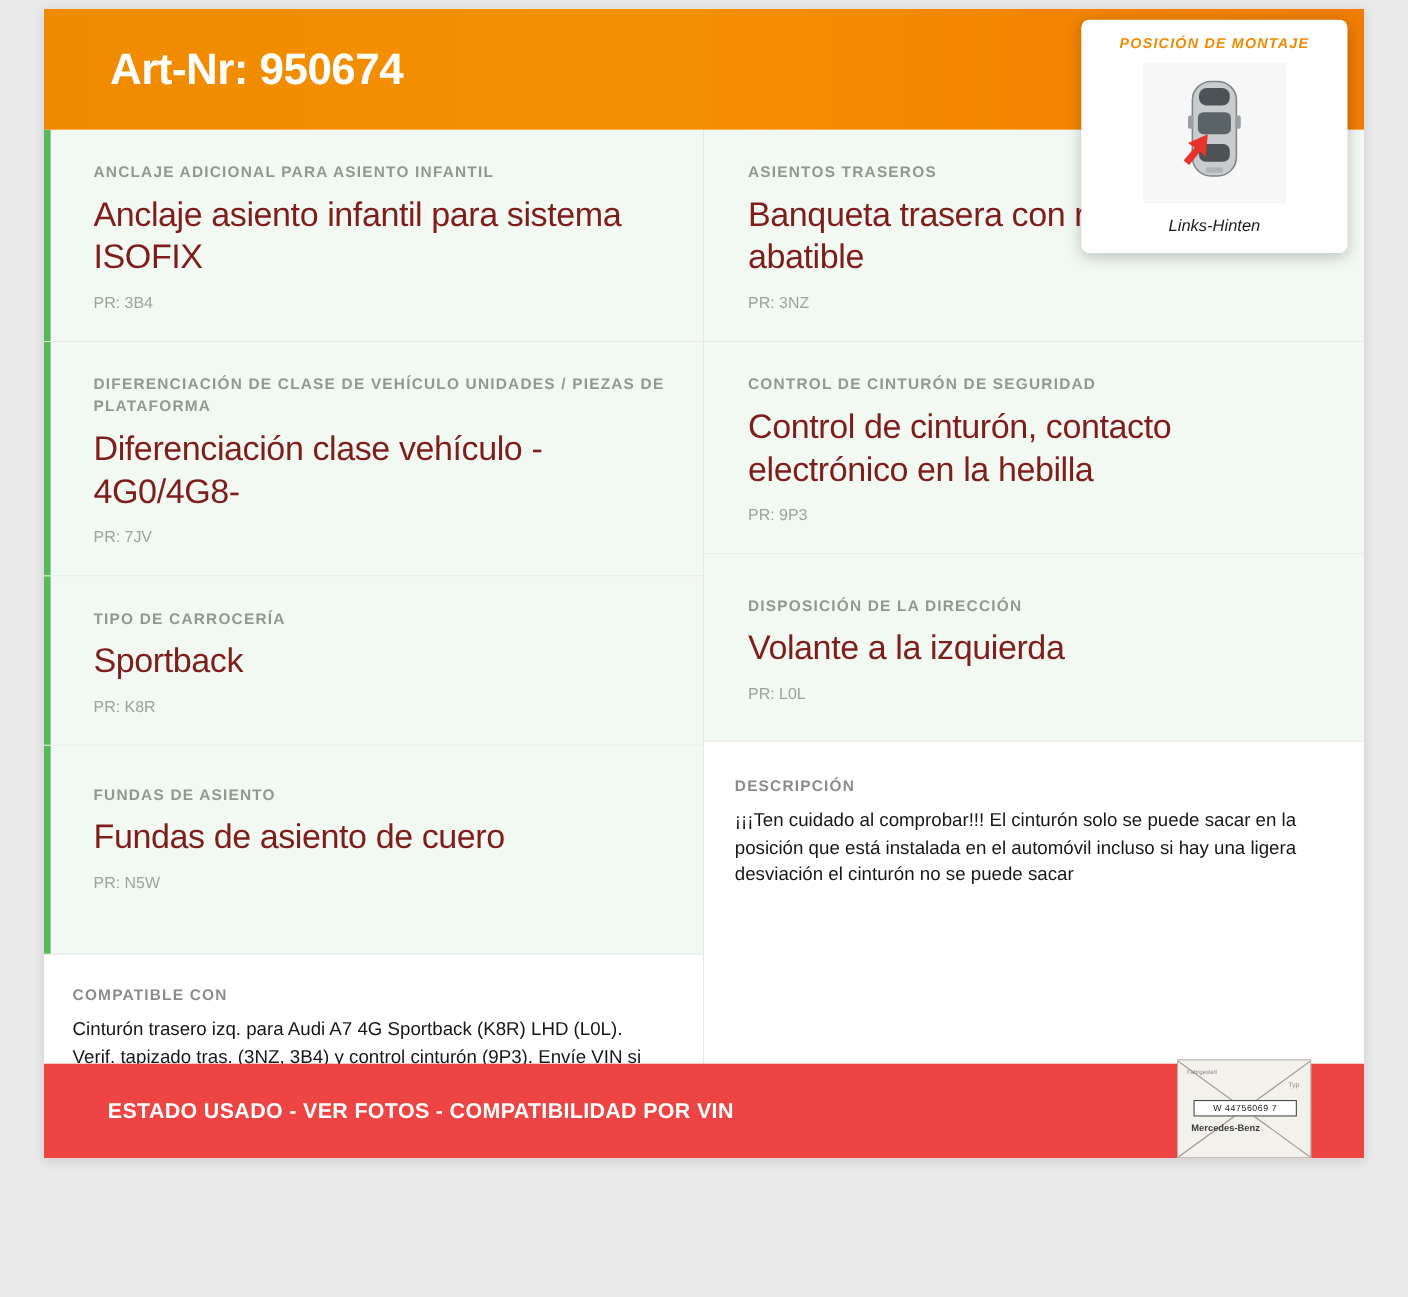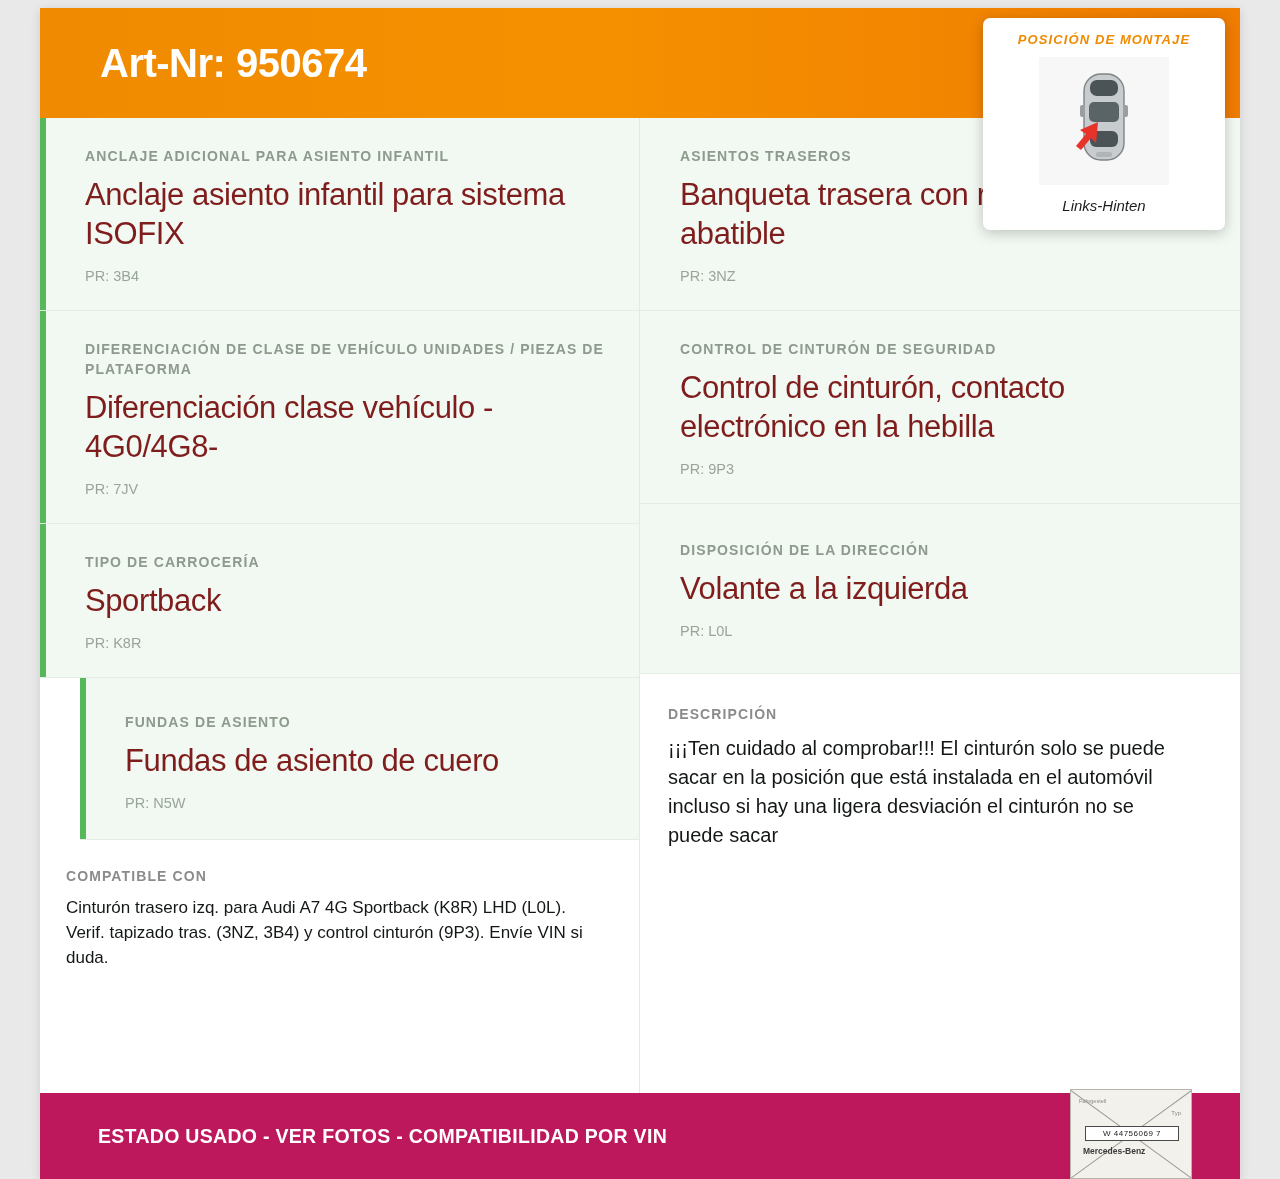--- a/index.html
+++ b/index.html
@@ -13,21 +13,21 @@
     width: 1280px;
     height: 1179px;
     background: #e9e9e9;
     overflow: hidden;
   }
   .sheet {
     position: absolute;
     left: 40px;
     top: 8px;
     width: 1200px;
-    height: 1171px;
+    height: 1045px;
     background: #ffffff;
     box-shadow: 0 2px 10px rgba(0,0,0,0.12);
     overflow: hidden;
   }
   
   .header {
     height: 110px;
     background: linear-gradient(90deg, #f08a00 0%, #f59100 45%, #f07c00 100%);
     display: flex;
     align-items: center;
@@ -89,21 +89,21 @@
   
   .card-r { padding-left: 40px; padding-right: 40px; }
 
   .desc {
     background: #ffffff;
     padding: 30px 46px 28px 28px;
   }
   .desc .kicker { color: #8b8b8b; }
   .desc-text {
     color: #141718;
-    font-size: 20px;
+    font-size: 17px;
     line-height: 1.45;
     font-weight: 500;
   }
 
   .compat {
     background: #ffffff;
     padding: 26px 40px 22px 26px;
   }
   .compat .kicker { color: #8b8b8b; }
   .compat-text {
@@ -112,21 +112,21 @@
     line-height: 1.45;
     font-weight: 500;
   }
 
   
   .footer {
     position: absolute;
     left: 0; bottom: 0;
     width: 1200px;
     height: 86px;
-    background: #be185d;
+    background: #ef4444;
     display: flex;
     align-items: center;
     padding-left: 58px;
   }
   .footer-text {
     color: #ffffff;
     font-size: 19.5px;
     font-weight: bold;
     letter-spacing: 0.3px;
   }
@@ -243,21 +243,21 @@
           <div class="pr">PR: 7JV</div>
         </div>
 
         <div class="card">
           <div class="bar"></div>
           <div class="kicker">Tipo de carrocería</div>
           <div class="value">Sportback</div>
           <div class="pr">PR: K8R</div>
         </div>
 
-        <div class="card" style="padding-top:34px;padding-bottom:28px;margin-left:40px;">
+        <div class="card" style="padding-top:34px;padding-bottom:56px;">
           <div class="bar"></div>
           <div class="kicker">Fundas de asiento</div>
           <div class="value">Fundas de asiento de cuero</div>
           <div class="pr">PR: N5W</div>
         </div>
 
         <div class="compat">
           <div class="kicker">Compatible con</div>
           <div class="compat-text">Cinturón trasero izq. para Audi A7 4G Sportback (K8R) LHD (L0L). Verif. tapizado tras. (3NZ, 3B4) y control cinturón (9P3). Envíe VIN si duda.</div>
         </div>

